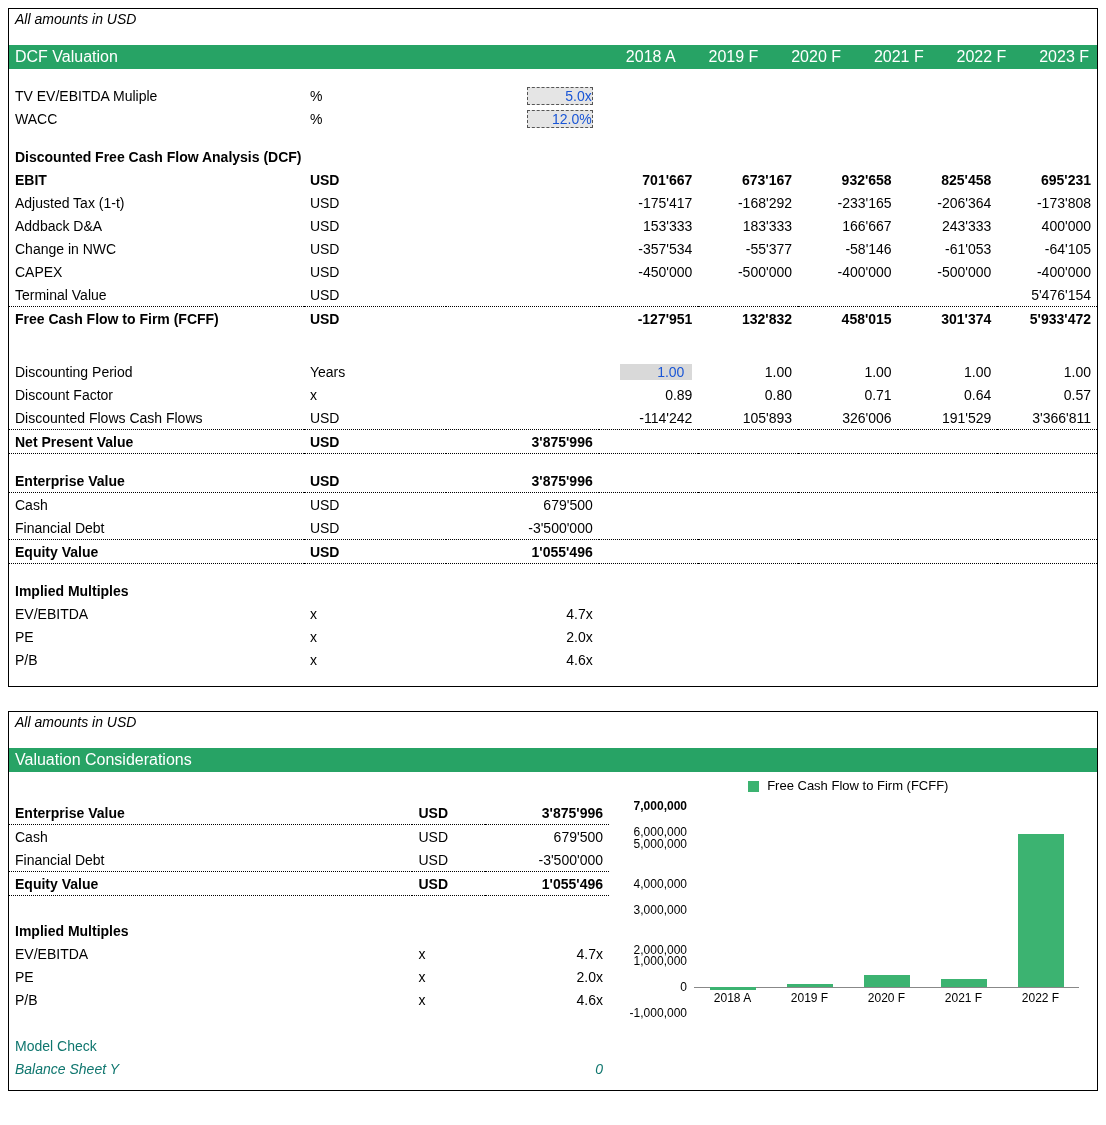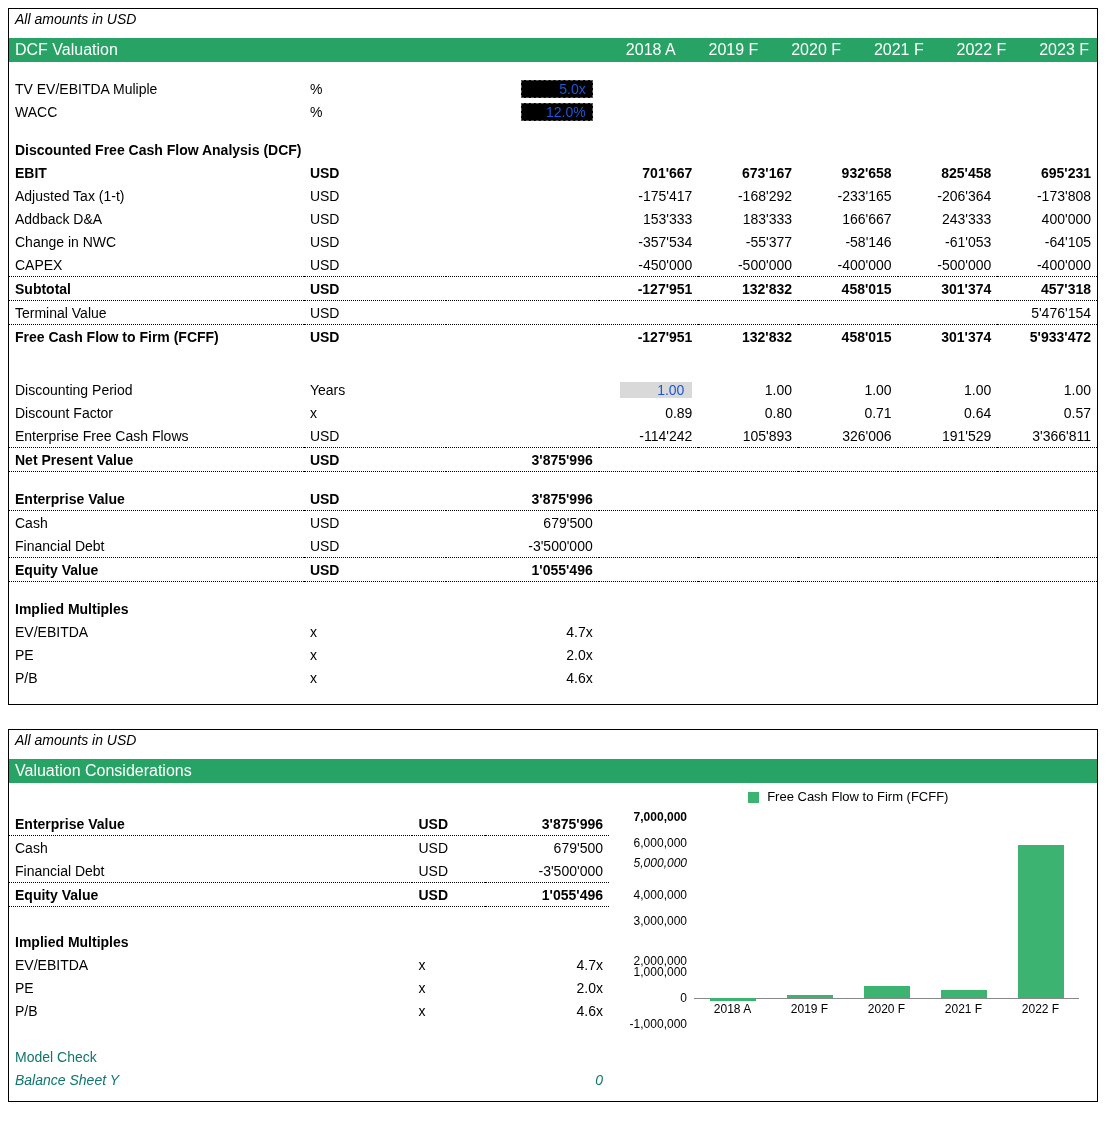--- a/index.html
+++ b/index.html
@@ -14,21 +14,21 @@
   }
   .section {
     border: 1.5px solid #000;
     padding: 0;
     margin-bottom: 24px;
     position: relative;
   }
   .caption {
     font-style: italic;
     font-size: 14px;
-    padding: 2px 6px 11px 6px;
+    padding: 2px 6px 18px 6px;
   }
   .header-bar {
     background: #27a365;
     color: #fff;
     font-size: 16px;
     display: flex;
     padding: 3px 6px;
   }
   .header-title {
     flex: 0 0 580px;
@@ -51,25 +51,24 @@
     padding: 1.5px 6px;
     vertical-align: middle;
     height: 20px;
   }
   .col-label { width: 290px; }
   .col-unit  { width: 140px; }
   .col-2018  { width: 150px; text-align:right; }
   .col-y     { width: 98px;  text-align:right; }
   .bold { font-weight: bold; }
   .inputcell {
-    background: #000000;
+    background: #e5e5e5;
     border: 1px dashed #555;
     color: #1a56d6;
     text-align: right;
-    padding-right: 6px;
     display: inline-block;
     min-width: 64px;
   }
   .grey-noborder {
     background: #d9d9d9;
     color: #1a56d6;
     text-align: right;
     padding-right: 8px;
     display: inline-block;
     min-width: 64px;
@@ -198,30 +197,20 @@
     <tr>
       <td>CAPEX</td>
       <td>USD</td>
           <td></td>
       <td class="col-y">-450'000</td>
       <td class="col-y">-500'000</td>
       <td class="col-y">-400'000</td>
       <td class="col-y">-500'000</td>
       <td class="col-y">-400'000</td>
     </tr>
-    <tr class="bold dotted-top dotted-bot">
-      <td>Subtotal</td>
-      <td>USD</td>
-          <td></td>
-      <td class="col-y">-127'951</td>
-      <td class="col-y">132'832</td>
-      <td class="col-y">458'015</td>
-      <td class="col-y">301'374</td>
-      <td class="col-y">457'318</td>
-    </tr>
     <tr>
       <td>Terminal Value</td>
       <td>USD</td>
           <td></td>
       <td class="col-y"></td>
       <td class="col-y"></td>
       <td class="col-y"></td>
       <td class="col-y"></td>
       <td class="col-y">5'476'154</td>
     </tr>
@@ -257,21 +246,21 @@
       <td>Discount Factor</td>
       <td>x</td>
           <td></td>
       <td class="col-y">0.89</td>
       <td class="col-y">0.80</td>
       <td class="col-y">0.71</td>
       <td class="col-y">0.64</td>
       <td class="col-y">0.57</td>
     </tr>
     <tr>
-      <td>Enterprise Free Cash Flows</td>
+      <td>Discounted Flows Cash Flows</td>
       <td>USD</td>
           <td></td>
       <td class="col-y">-114'242</td>
       <td class="col-y">105'893</td>
       <td class="col-y">326'006</td>
       <td class="col-y">191'529</td>
       <td class="col-y">3'366'811</td>
     </tr>
     <tr class="bold dotted-top dotted-bot">
       <td>Net Present Value</td>
@@ -447,21 +436,21 @@
         <div class="legend">
           <span class="legend-sw"></span>
           <span>Free Cash Flow to Firm (FCFF)</span>
         </div>
       <div class="ylab" style="top: 235px;">-1,000,000</div>
           <div class="ylab" style="top: 209.125px;">0</div>
           <div class="ylab" style="top: 183.25px;">1,000,000</div>
           <div class="ylab" style="top: 172px;">2,000,000</div>
           <div class="ylab" style="top: 131.5px;">3,000,000</div>
           <div class="ylab" style="top: 105.625px;">4,000,000</div>
-          <div class="ylab" style="top: 74px; font-style: italic;">5,000,000</div>
+          <div class="ylab" style="top: 66px;">5,000,000</div>
           <div class="ylab" style="top: 53.875px;">6,000,000</div>
           <div class="ylab" style="top: 28px; font-weight: bold;">7,000,000</div>
           <div class="zero-line" style="top: 209.125px;"></div>
           <div class="bar" style="left: 100.5px; top: 209.125px; height: 3.31073px;"></div>
           <div class="xlab" style="left: 123.5px; top: 213.125px;">2018 A</div>
           <div class="bar" style="left: 177.5px; top: 205.688px; height: 3.43703px;"></div>
           <div class="xlab" style="left: 200.5px; top: 213.125px;">2019 F</div>
           <div class="bar" style="left: 254.5px; top: 197.274px; height: 11.8511px;"></div>
           <div class="xlab" style="left: 277.5px; top: 213.125px;">2020 F</div>
           <div class="bar" style="left: 331.5px; top: 201.327px; height: 7.79805px;"></div>

